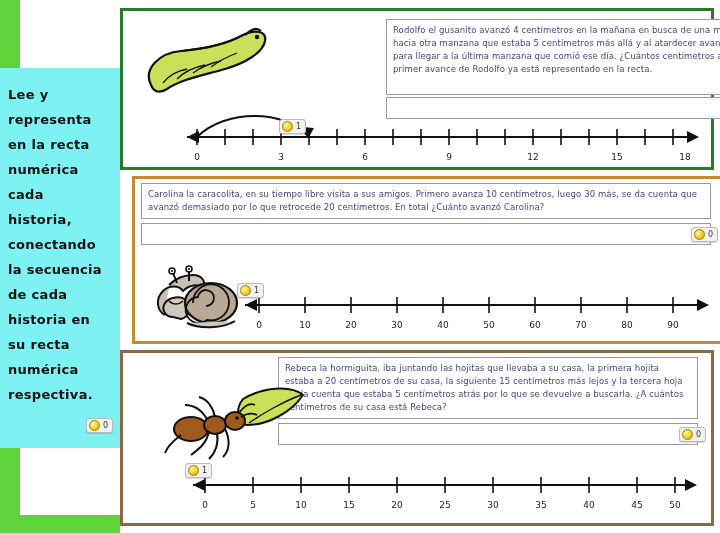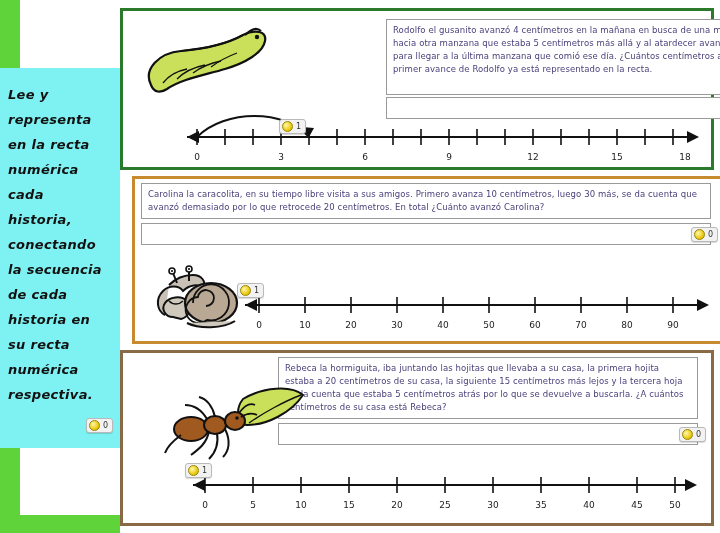--- a/index.html
+++ b/index.html
@@ -29,21 +29,20 @@
     box-sizing:border-box;
     padding:14px 8px 8px 8px;
   }
   .instructions .txt{
     font-family:"DejaVu Sans", sans-serif;
     font-weight:bold;
     font-size:13px;
     line-height:25px;
     color:#111;
     letter-spacing:0.3px;
-    font-style:italic;
   }
 
   
   .pill{
     position:absolute;
     display:flex;align-items:center;gap:3px;
     background:#f2f2f2;
     border:1px solid #b9b9b9;
     border-radius:3px;
     padding:1px 4px 1px 2px;

